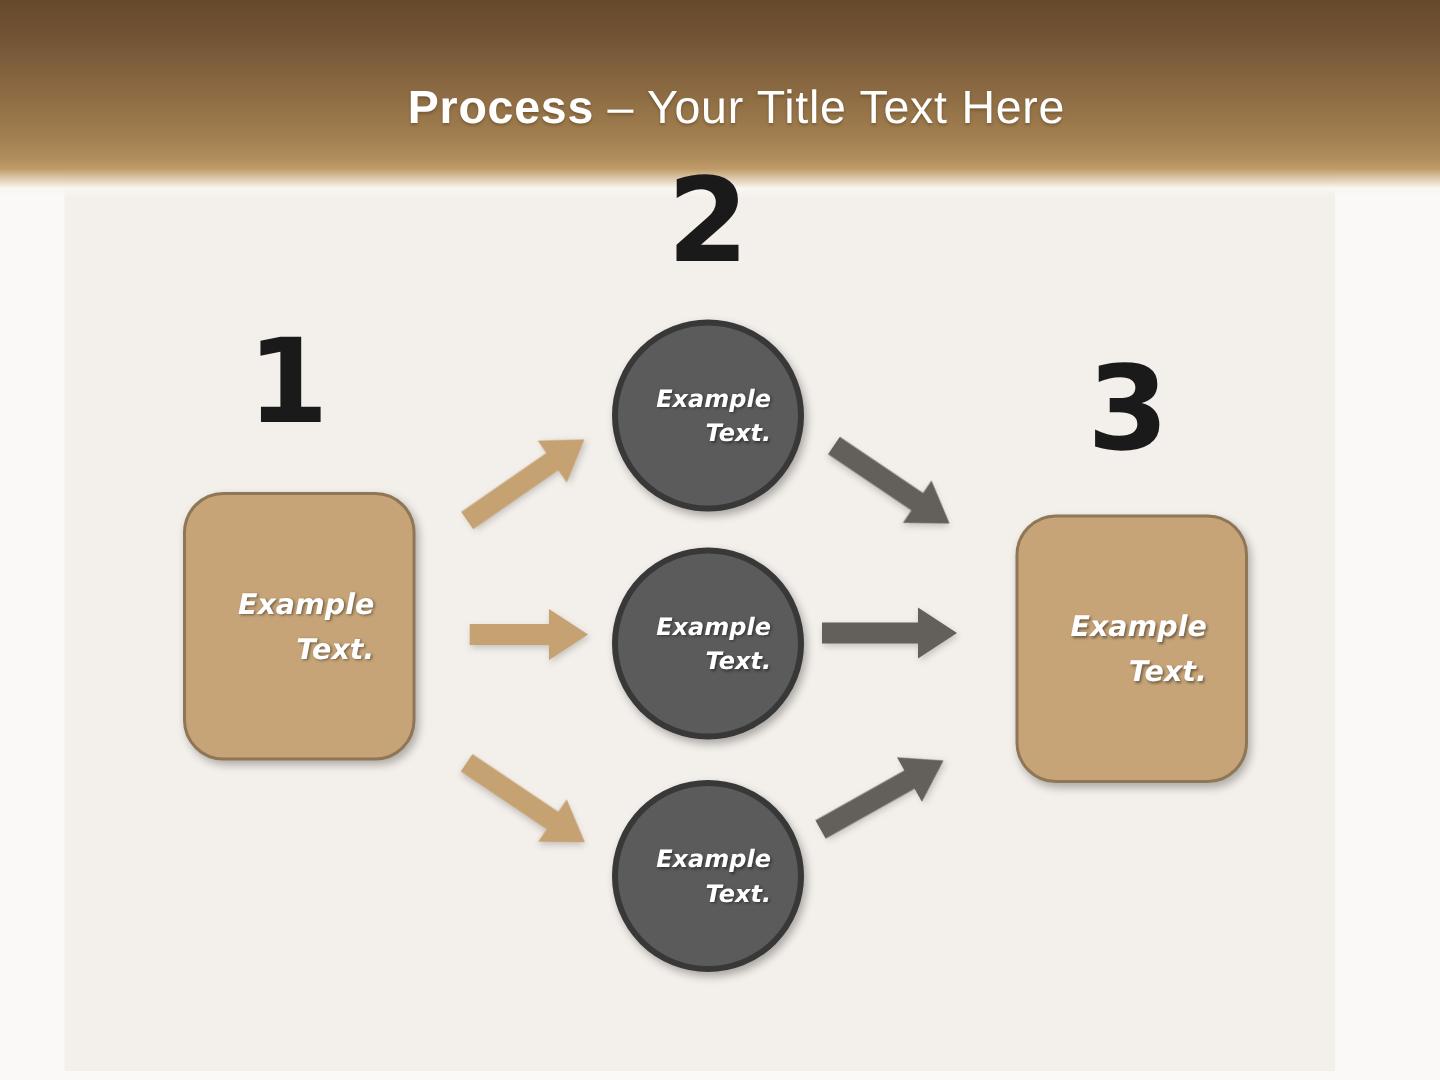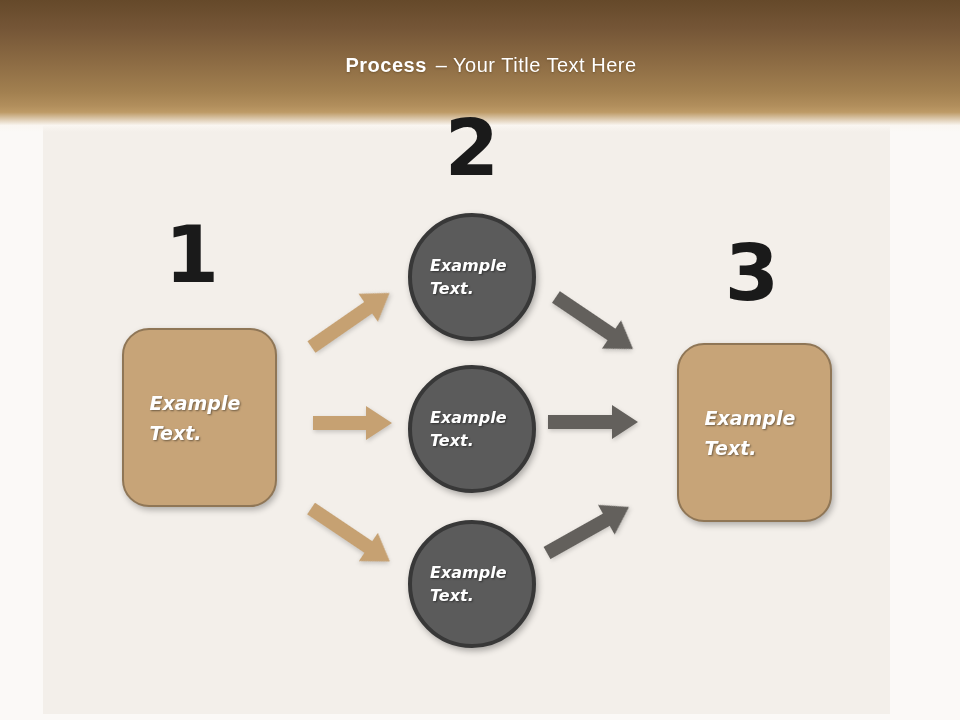--- a/index.html
+++ b/index.html
@@ -44,21 +44,21 @@
       rgba(251,249,247,0) 100%);
     z-index: 5;
   }
   .title {
     position: absolute;
     top: 54px;
     left: 0;
     width: 100%;
     text-align: center;
     color: #ffffff;
-    font-size: 20px;
+    font-size: 31px;
     letter-spacing: 0.5px;
     padding-left: 22px;
     box-sizing: border-box;
     text-shadow: 0 1px 2px rgba(60,40,10,0.35);
     white-space: nowrap;
   }
   .title .bold { font-weight: 700; }
   .title .rest { font-weight: 400; margin-left: 9px; }
 
   
@@ -113,21 +113,21 @@
   #circle1 { left: 408px; top: 213px; }
   #circle2 { left: 408px; top: 365px; }
   #circle3 { left: 408px; top: 520px; }
 
   
   .shape-label {
     font-family: "DejaVu Sans", sans-serif;
     font-weight: 700;
     font-style: italic;
     color: #ffffff;
-    text-align: left;
+    text-align: right;
     text-shadow: 1px 1px 2px rgba(0,0,0,0.45);
     white-space: normal;
   }
   .tan-box .shape-label    { font-size: 19px; line-height: 30px; width: 100px; }
   .gray-circle .shape-label{ font-size: 16px; line-height: 23px; width: 84px; }
 
   
   .arrow {
     position: absolute;
     z-index: 3;

